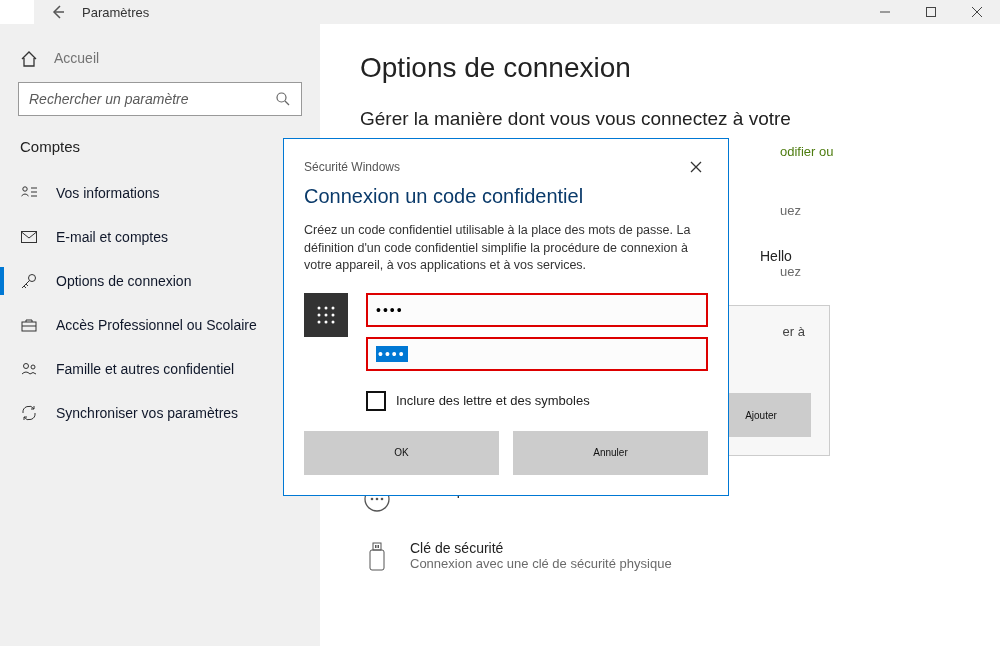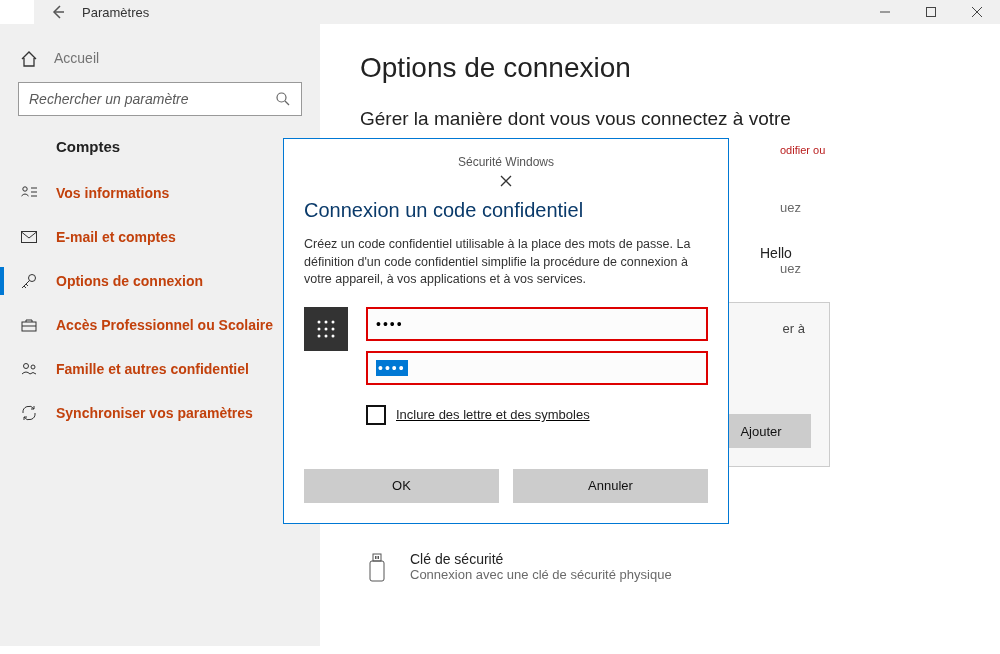--- a/index.html
+++ b/index.html
@@ -16,55 +16,55 @@
 .sidebar { width: 320px; background: #f0f0f0; padding: 16px 0 0 0; }
 .home-row { display: flex; align-items: center; padding: 10px 20px; gap: 18px; }
 .home-row .icon { width: 16px; height: 16px; color: #333; }
 .home-row .label { font-size: 14px; color: #737373; }
 
 .search-box { margin: 6px 18px 16px 18px; border: 1px solid #999; background: #fff; height: 34px; display: flex; align-items: center; padding: 0 10px; }
 .search-box input { flex: 1; border: none; outline: none; background: transparent; font-size: 14px; color: #666; }
 .search-box input::placeholder { color: #5a5a5a; font-style: italic; }
 .search-box .search-icon { width: 16px; height: 16px; color: #666; }
 
-.category-title { font-size: 15px; font-weight: 700; padding: 6px 20px 16px 20px; color: #222; margin-left: 36px; }
+.category-title { font-size: 15px; font-weight: 400; padding: 6px 20px 16px 20px; color: #222; }
 
 .nav-item { display: flex; align-items: center; height: 44px; padding: 0 20px; gap: 18px; position: relative; }
 .nav-item .icon { width: 18px; height: 18px; color: #333; display: flex; align-items: center; justify-content: center; }
-.nav-item .label { font-size: 14px; color: #c2410c; font-weight: bold; }
+.nav-item .label { font-size: 14px; color: #0f172a; }
 .nav-item.selected::before { content: ""; position: absolute; left: 0; top: 8px; bottom: 8px; width: 4px; background: #0078d4; }
 
 .main { flex: 1; padding: 28px 40px; overflow: hidden; }
 .page-title { font-size: 28px; font-weight: 400; color: #222; margin-bottom: 24px; }
 .section-heading { font-size: 19px; font-weight: 400; color: #222; margin-bottom: 14px; margin-top: 16px; }
 
 .option-row { display: flex; gap: 16px; padding: 8px 0 16px 0; }
 .option-icon  { width: 34px; height: 34px; display: flex; align-items: center; justify-content: center; color: #555; }
 .option-text .opt-title { font-size: 14px; color: #222; }
 .option-text .opt-sub { font-size: 13px; color: #6a6a6a; }
 
 .panel-box { border: 1px solid #ccc; background: #f7f7f7; padding: 18px; margin: 4px 0 18px 42px; }
 .panel-box .hint { font-size: 13px; color: #444; margin-bottom: 14px; }
 .panel-box .add-row { display: flex; justify-content: flex-end; }
 
-.btn { background: #ccc; border: none; height: 34px; min-width: 100px; font-size: 13px; color: #111; padding: 0 18px; margin-top: 24px; }
+.btn { background: #ccc; border: none; height: 44px; min-width: 100px; font-size: 10px; color: #111; padding: 0 18px; }
 
 .modal-overlay { position: absolute; top: 138px; left: 283px; width: 446px; background: #fff; border: 1px solid #0078d4; padding: 16px 20px 20px 20px; }
-.modal-top { display: flex; align-items: center; justify-content: space-between; margin-bottom: 6px; flex-direction: column; }
+.modal-top { display: flex; align-items: center; justify-content: space-between; margin-bottom: 6px; }
 .modal-security { font-size: 12px; color: #555; }
 .modal-close { width: 24px; height: 24px; display: flex; align-items: center; justify-content: center; color: #333; }
 .modal-title { font-size: 20px; font-weight: 400; color: #0a3a6a; margin-bottom: 14px; }
 .modal-body { font-size: 12.5px; color: #333; line-height: 1.4; margin-bottom: 18px; }
 .pin-row { display: flex; align-items: flex-start; gap: 18px; margin-bottom: 12px; }
 .pin-icon { width: 44px; height: 44px; background: #333; color: #fff; display: flex; align-items: center; justify-content: center; }
 .pin-fields { flex: 1; display: flex; flex-direction: column; gap: 10px; }
 .pin-input { border: 2.5px solid #d00; height: 34px; background: #fcfcfc; padding: 0 8px; display: flex; align-items: center; }
 .pin-dots { font-size: 14px; letter-spacing: 2px; }
 .pin-dots.sel { background: #0078d4; color: #fff; padding: 0 2px; }
-.checkbox-row { display: flex; align-items: center; gap: 10px; margin: 20px 0 20px 62px; text-decoration: underline; }
+.checkbox-row { display: flex; align-items: center; gap: 10px; margin: 20px 0 20px 62px; }
 .checkbox-box { width: 20px; height: 20px; border: 2px solid #111; }
 .checkbox-label { font-size: 13px; color: #222; }
 .modal-actions { display: flex; gap: 14px; }
 .modal-actions .btn { flex: 1; }
 
 svg { display: block; }
 </style>
 </head>
 <body>
 
@@ -170,21 +170,21 @@
           </svg>
         </span>
       <span class="label">Synchroniser vos paramètres</span>
     </div>
   </div>
 
   <div class="main">
     <h1 class="page-title">Options de connexion</h1>
     <h2 class="section-heading">Gérer la manière dont vous vous connectez à votre</h2>
 
-    <div style="margin-left:420px; font-size:11px; color:#b91c1c;">odifier ou</div>
+    <div style="margin-left:420px; font-size:13px; color:#4d7c0f;">odifier ou</div>
     <div style="height:44px;"></div>
     <div style="margin-left:420px; font-size:13px; color:#6a6a6a;">uez</div>
     <div style="height:30px;"></div>
     <div style="margin-left:400px; font-size:14px; color:#222;">Hello</div>
     <div style="margin-left:420px; font-size:13px; color:#6a6a6a;">uez</div>
 
     <div class="panel-box" style="margin-top:26px; margin-left:50px; width:420px;">
       <div class="hint" style="text-align:right; padding-right:6px;">er à</div>
       <div style="height:40px;"></div>
       <div class="add-row">

